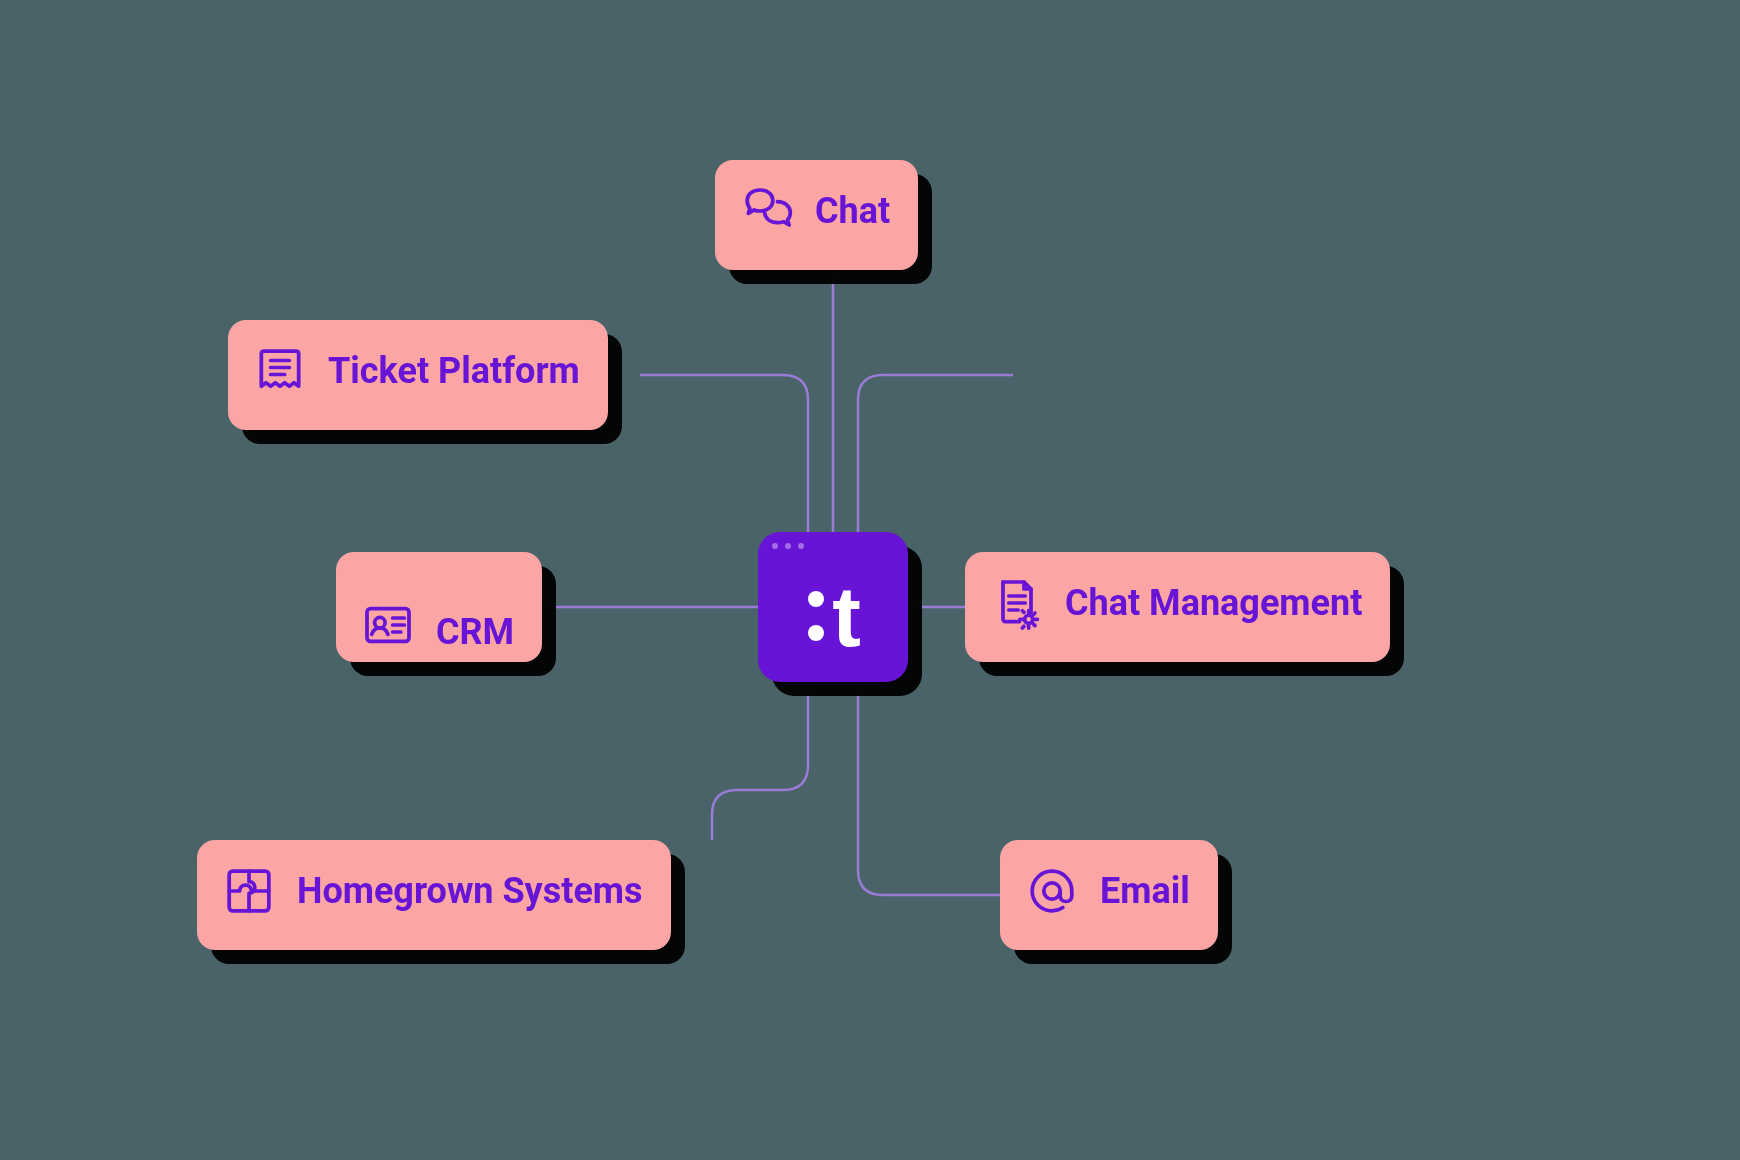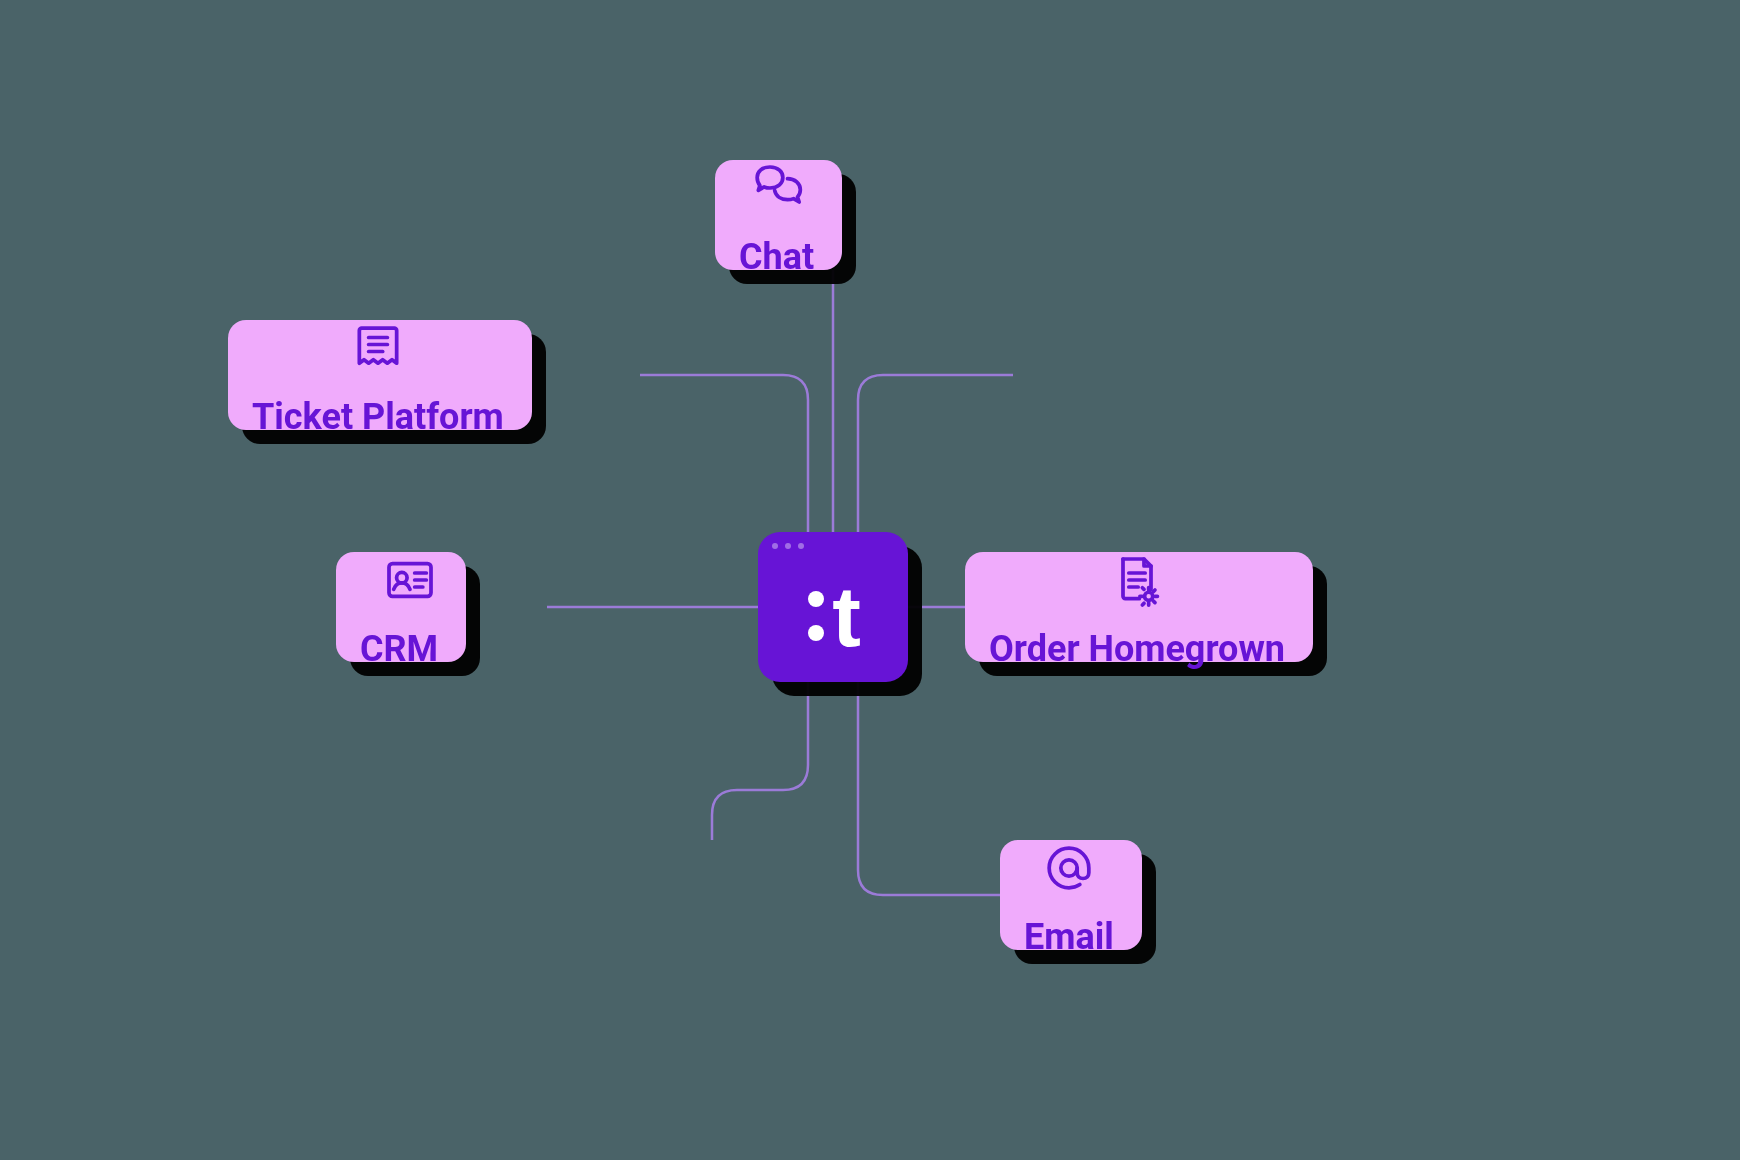--- a/index.html
+++ b/index.html
@@ -63,29 +63,28 @@
   .hub-t {
     color: #fff;
     font-weight: 800;
     font-size: 86px;
     line-height: 0.8;
     letter-spacing: -3px;
     font-family: Arial, sans-serif;
   }
   .node {
     position: absolute;
-    background: #f0abfc;
+    background: #fca5a5;
     border-radius: 18px;
     box-shadow: 14px 14px 0 0 rgba(0,0,0,0.95);
     display: flex;
     align-items: center;
     padding: 0 28px 9px 24px;
     gap: 20px;
     height: 110px;
-    flex-direction: column;
   }
   .node .icon {
     width: 56px;
     height: 56px;
     flex: 0 0 56px;
     display: flex;
     align-items: center;
     justify-content: center;
   }
   .node .icon svg {
@@ -186,23 +185,33 @@
         <path d="M12 6h18l6 6v20"></path>
         <path d="M30 6v6h6"></path>
         <line x1="17" y1="18" x2="31" y2="18"></line>
         <line x1="17" y1="24" x2="31" y2="24"></line>
         <line x1="17" y1="30" x2="25" y2="30"></line>
         <path d="M12 6v32a2 2 0 0 0 2 2h12"></path>
         <circle cx="34" cy="38" r="3.5"></circle>
         <path d="M34 32.5v-2M34 45.5v-2M39.5 38h2M26.5 38h2M38 34l1.4-1.4M28.6 45.4 30 44M38 42l1.4 1.4M28.6 30.6 30 32"></path>
       </svg>
     </span>
-    <span class="label">Order Homegrown</span>
-  </div>
-
+    <span class="label">Chat Management</span>
+  </div>
+
+  <div class="node" style="left:197px; top:840px;">
+    <span class="icon">
+      <svg viewBox="0 0 48 48">
+        <rect x="7" y="7" width="34" height="34" rx="3"></rect>
+        <path d="M7 24h9c0-3 2-5 5-5s5 2 5 5h15"></path>
+        <path d="M24 7v9c3 0 5 2 5 5s-2 5-5 5v15"></path>
+      </svg>
+    </span>
+    <span class="label">Homegrown Systems</span>
+  </div>
 
   <div class="node" style="left:1000px; top:840px;">
     <span class="icon">
       <svg viewBox="0 0 48 48">
         <circle cx="24" cy="24" r="7"></circle>
         <path d="M31 24v4c0 3 2 5 5 5s5-2 5-5v-4c0-9.4-7.6-17-17-17S7 14.6 7 24s7.6 17 17 17c3.4 0 6.6-1 9.3-2.8"></path>
       </svg>
     </span>
     <span class="label">Email</span>
   </div>

